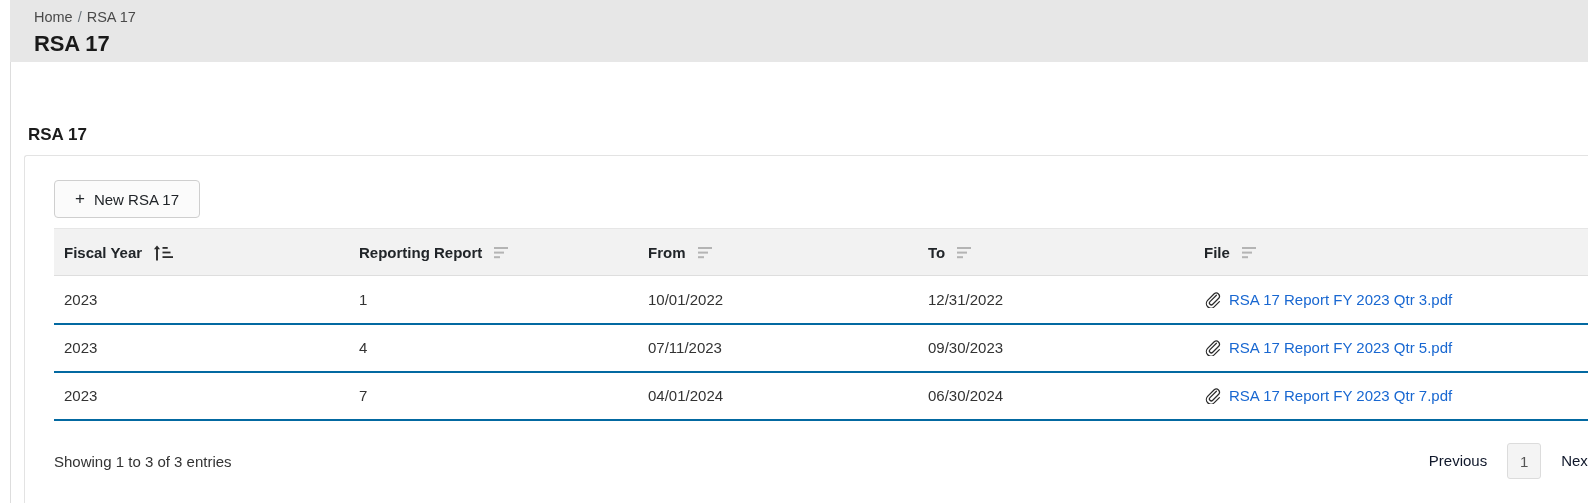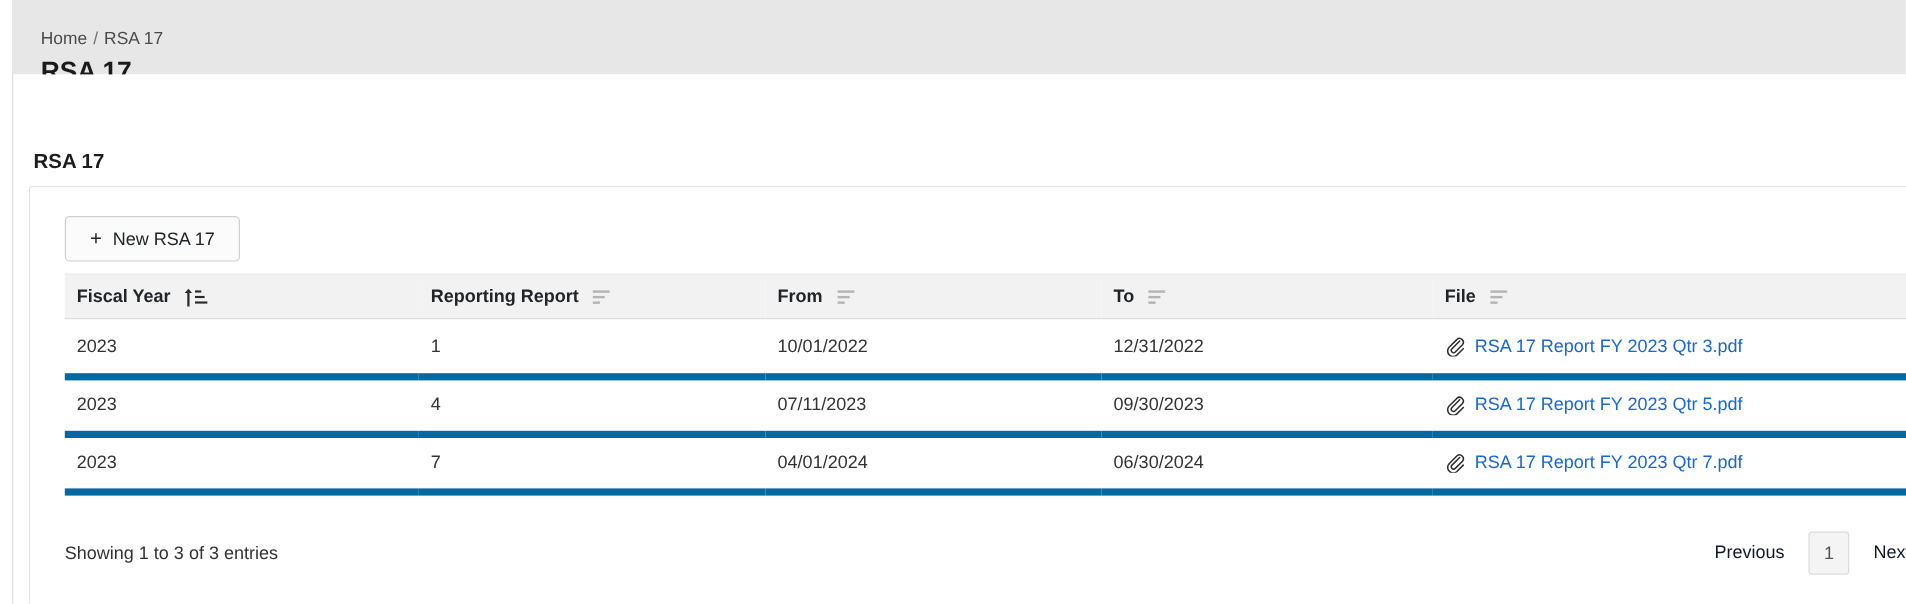--- a/index.html
+++ b/index.html
@@ -15,21 +15,21 @@
   }
 
   
   .page-header {
     position: absolute;
     left: 10px;
     top: 0;
     width: 1578px;
     height: 62px;
     background: #e7e7e7;
-    padding: 23px 0 0 24px;
+    padding: 7px 0 0 24px;
   }
   .breadcrumb {
     font-size: 14.5px;
     color: #4a4a4a;
     line-height: 20px;
     white-space: nowrap;
   }
   .breadcrumb .crumb-link { color: #4a4a4a; text-decoration: none; }
   .breadcrumb .crumb-sep { margin: 0 5px; color: #6c757d; }
   .breadcrumb .crumb-current { color: #4a4a4a; }
@@ -117,38 +117,38 @@
   table.data-table col.c-fy      { width: 295px; }
   table.data-table col.c-quarter { width: 289px; }
   table.data-table col.c-from    { width: 280px; }
   table.data-table col.c-to      { width: 276px; }
   table.data-table col.c-file    { width: 412px; }
 
   thead th {
     background: #f2f2f2;
     border-top: 1px solid #e6e6e6;
     border-bottom: 1px solid #dedede;
-    height: 37px;
+    height: 47px;
     text-align: left;
     padding: 0 8px 0 10px;
     font-size: 15px;
     font-weight: bold;
     color: #212529;
     vertical-align: middle;
     white-space: nowrap;
   }
   thead th .th-inner {
     display: flex;
     align-items: center;
     gap: 11px;
   }
 
   tbody td {
     height: 48px;
-    border-bottom: 6px solid #0369a1;
+    border-bottom: 2px solid #0369a1;
     padding: 0 8px 0 10px;
     font-size: 15px;
     color: #333333;
     vertical-align: middle;
     white-space: nowrap;
   }
   tbody tr:first-child td { border-top: none; }
 
   .file-cell {
     display: flex;

